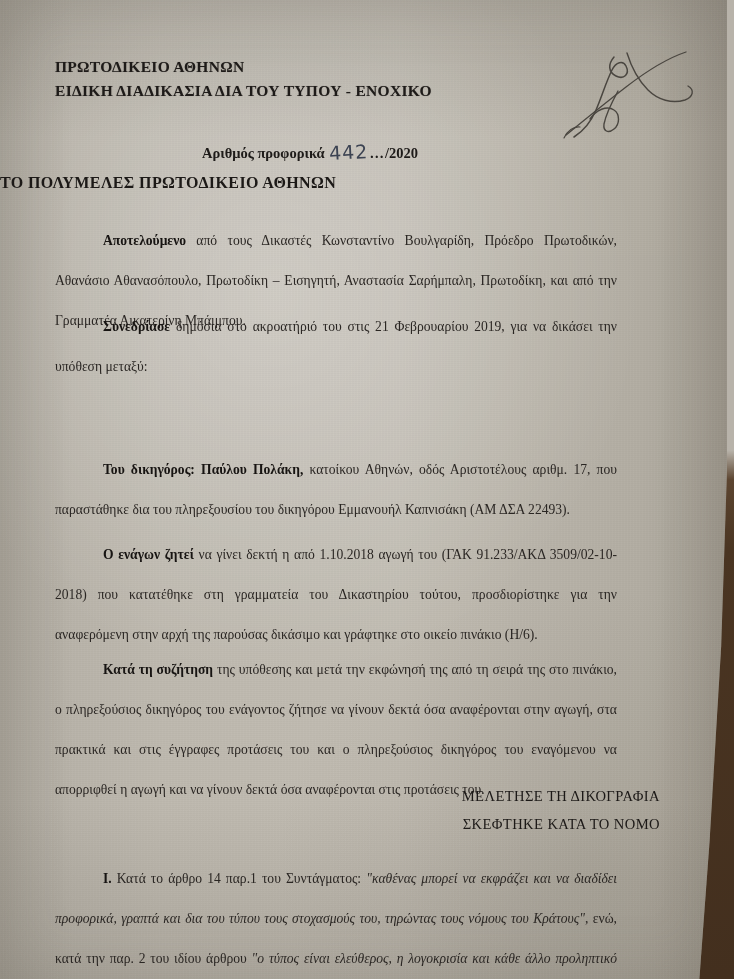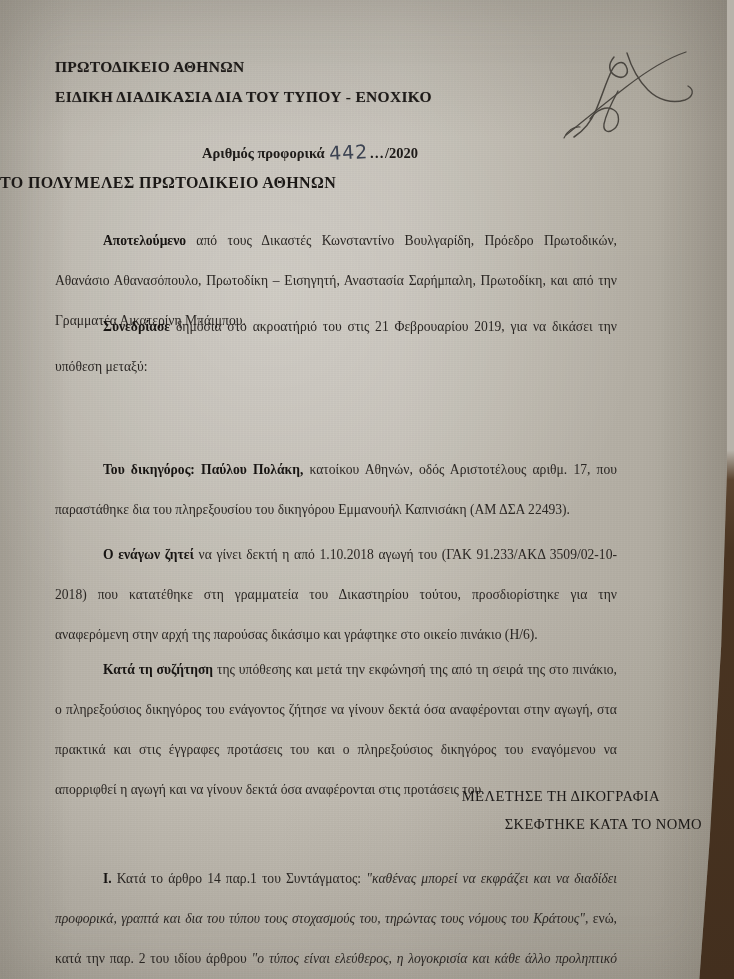--- a/index.html
+++ b/index.html
@@ -72,21 +72,21 @@
   .hdr {
     position: absolute;
     left: 55px;
     font-weight: bold;
     font-size: 15.5px;
     letter-spacing: 0.3px;
     color: #1e1b19;
     text-shadow: 0 0 1px rgba(60,55,50,0.35);
   }
   #hdr-court  { top: 58px; }
-  #hdr-proc   { top: 88px; }
+  #hdr-proc   { top: 82px; }
 
   #decision-line {
     position: absolute;
     top: 140px;
     left: 0;
     width: 620px;
     text-align: center;
     font-size: 14.5px;
     font-weight: bold;
     color: #1e1b19;
@@ -144,21 +144,21 @@
     position: absolute;
     left: 0;
     width: 660px;
     text-align: right;
     font-size: 14.6px;
     font-weight: normal;
     letter-spacing: 0.4px;
     color: #1c1917;
   }
   #h-studied { top: 788px; }
-  #h-thought { top: 816px; padding-left: 42px; }
+  #h-thought { top: 816px; }
 
   #p-article {
     top: 845px;
   }
 
   
   #signature {
     position: absolute;
     top: 34px;
     left: 552px;

